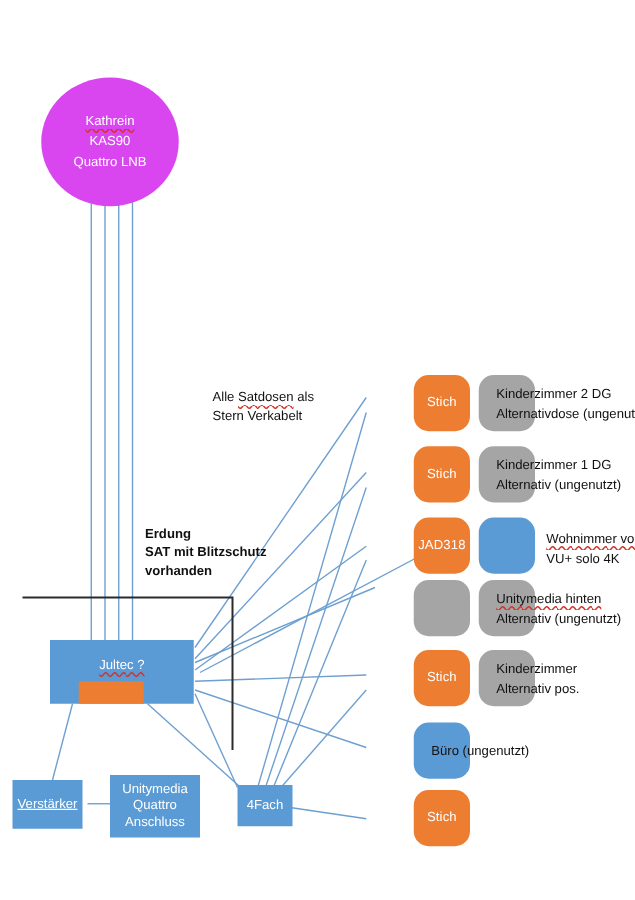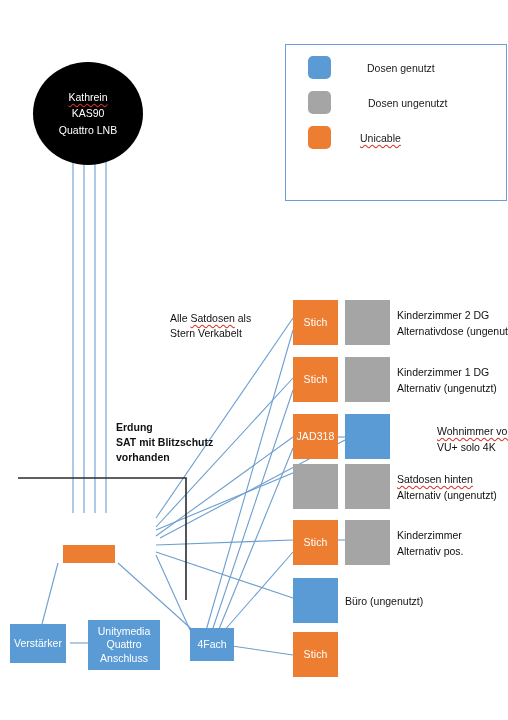--- a/index.html
+++ b/index.html
@@ -14,29 +14,29 @@
   
   #wires{position:absolute;left:0;top:0;width:508px;height:720px;}
 
   
   .node{
     position:absolute;box-sizing:border-box;
     display:flex;align-items:center;justify-content:center;
     text-align:center;color:#fff;line-height:1.18;
     font-size:10.5px;letter-spacing:.1px;
   }
-  .rounded{border-radius:0;}
+  .rounded{border-radius:12px;margin-left:38px;}
   .blue{background:#5b9bd5;}
   .gray{background:#a5a5a5;}
   .orange{background:#ed7d31;}
 
   
   #lnb{
     position:absolute;left:33px;top:62px;width:110px;height:103px;
-    border-radius:50%;background:#000000;
+    border-radius:50%;background:#d946ef;
     display:flex;flex-direction:column;align-items:center;justify-content:center;
     color:#fff;font-size:10.5px;line-height:1.55;
   }
   #lnb .ln{display:block;}
   .wavy{ text-decoration:underline; text-decoration-style:wavy;
          text-decoration-color:#d2342a; text-underline-offset:2px;
          -webkit-text-decoration-line:underline;
          -webkit-text-decoration-style:wavy;
          -webkit-text-decoration-color:#d2342a; }
 
@@ -104,36 +104,20 @@
       <polyline points="18,478 186,478 186,600"></polyline>
     </g>
   </svg>
 
   <div id="lnb">
     <span class="ln wavy">Kathrein</span>
     <span class="ln">KAS90</span>
     <span class="ln">Quattro LNB</span>
   </div>
 
-  <div id="legend">
-    <div class="legend-row" style="left:22px;top:11px;">
-      <span class="legend-sw" style="background:#5b9bd5"></span>
-    </div>
-    <span class="legend-tx" style="left:81px;top:17px;">Dosen genutzt</span>
-
-    <div class="legend-row" style="left:22px;top:46px;">
-      <span class="legend-sw" style="background:#a5a5a5"></span>
-    </div>
-    <span class="legend-tx" style="left:82px;top:52px;">Dosen ungenutzt</span>
-
-    <div class="legend-row" style="left:22px;top:81px;">
-      <span class="legend-sw" style="background:#ed7d31"></span>
-    </div>
-    <span class="legend-tx wavy" style="left:74px;top:87px;">Unicable</span>
-  </div>
 
   <div class="annot" style="left:170px;top:311px;">
       <div><span>Alle </span><span class="wavy">Satdosen</span><span> als</span></div>
       <div>Stern Verkabelt</div>
     </div>
 
   <div class="annot" style="left:116px;top:420px;font-weight:bold;">
     <div><span>Erdung</span></div>
     <div><span>SAT mit Blitzschutz</span></div>
     <div><span>vorhanden</span></div>
@@ -163,21 +147,21 @@
   </div>
   <div class="node rounded blue" style="left:345px;top:414px;width:45px;height:45px;"></div>
   <div class="rowlabel" style="left:397px;top:424px;margin-left:40px;">
     <div><span class="wavy">Wohnimmer vorne</span></div>
     <div><span>VU+ solo 4K</span></div>
   </div>
 
   <div class="node rounded gray" style="left:293px;top:464px;width:45px;height:45px;"></div>
   <div class="node rounded gray" style="left:345px;top:464px;width:45px;height:45px;"></div>
   <div class="rowlabel" style="left:397px;top:472px;">
-    <div><span class="wavy">Satdosen hinten</span></div>
+    <div><span class="wavy">Unitymedia hinten</span></div>
     <div><span>Alternativ (ungenutzt)</span></div>
   </div>
 
   <div class="node rounded orange" style="left:293px;top:520px;width:45px;height:45px;">
     <span>Stich</span>
   </div>
   <div class="node rounded gray" style="left:345px;top:520px;width:45px;height:45px;"></div>
   <div class="rowlabel" style="left:397px;top:528px;">
     <div><span>Kinderzimmer</span></div>
     <div><span>Alternativ pos.</span></div>
@@ -185,23 +169,26 @@
 
   <div class="node rounded blue" style="left:293px;top:578px;width:45px;height:45px;"></div>
   <div class="rowlabel" style="left:345px;top:594px;">
     <div><span>Büro (ungenutzt)</span></div>
   </div>
 
   <div class="node rounded orange" style="left:293px;top:632px;width:45px;height:45px;">
     <span>Stich</span>
   </div>
 
+  <div id="jultec">
+    <span class="cap wavy">Jultec ?</span>
+  </div>
   <div id="jultec-sub"></div>
 
-  <div class="smallbox" style="left:10px;top:624px;width:56px;height:39px;">
+  <div class="smallbox" style="left:10px;top:624px;width:56px;height:39px;text-decoration:underline;">
     <span>Verstärker</span>
   </div>
 
   <div class="smallbox" style="left:88px;top:620px;width:72px;height:50px;flex-direction:column;">
     <span>Unitymedia</span>
     <span>Quattro</span>
     <span>Anschluss</span>
   </div>
 
   <div class="smallbox" style="left:190px;top:628px;width:44px;height:33px;">

